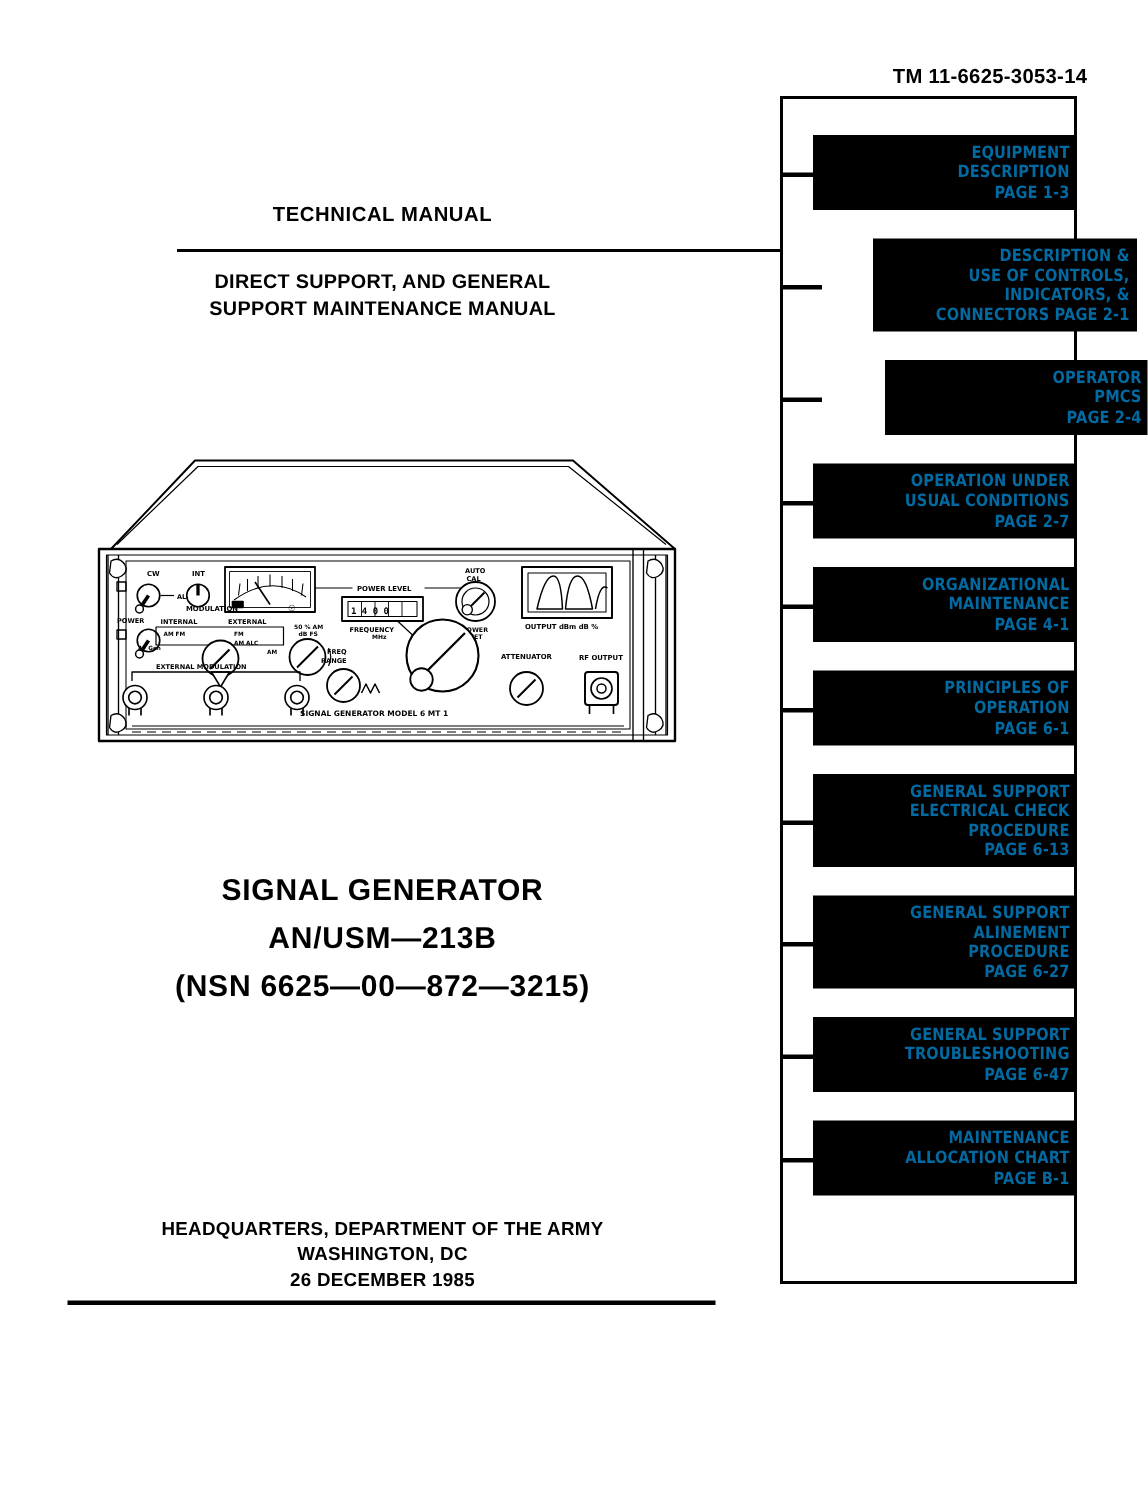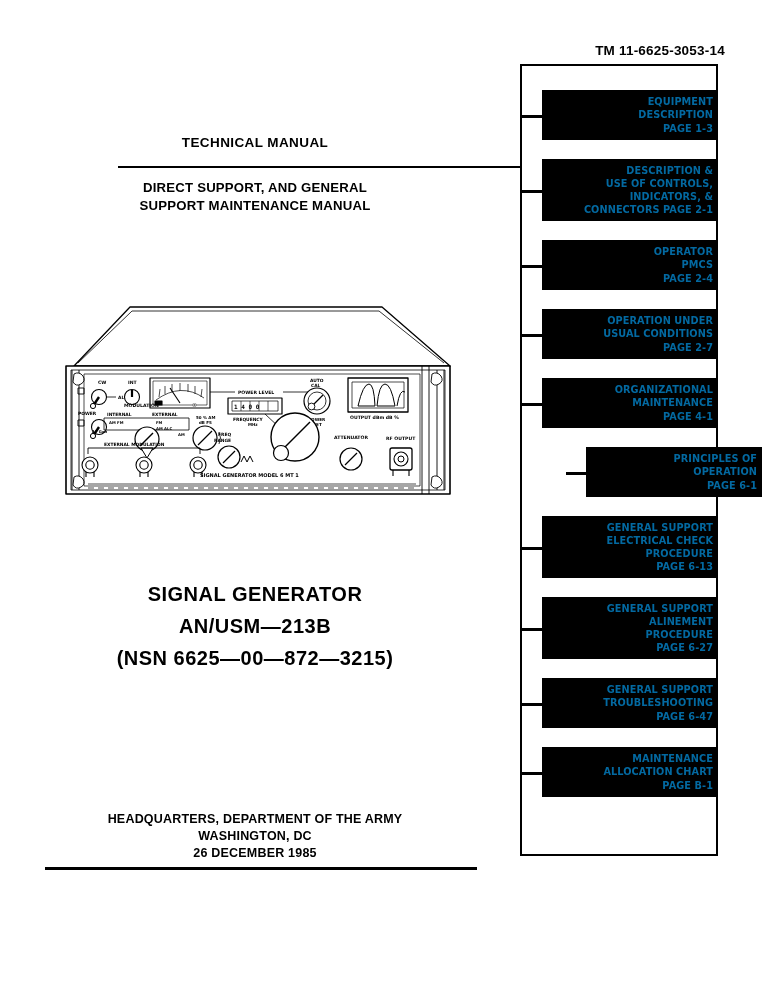--- a/index.html
+++ b/index.html
@@ -344,30 +344,30 @@
       <div class="tab-row" style="top: 24px; height: 50px;">
         <div class="tab-tick" style="top: 25px;"></div>
         <div class="tab-block" style="height: 50px; padding-top: 5.2px;">
           <div class="tab-text">EQUIPMENT</div>
           <div class="tab-text">DESCRIPTION</div>
           <div class="tab-text">PAGE 1-3</div>
         </div>
       </div>
       <div class="tab-row" style="top: 93px; height: 62px;">
         <div class="tab-tick" style="top: 31px;"></div>
-        <div class="tab-block" style="height: 62px; padding-top: 4.6px;">
+        <div class="tab-block" style="height: 62px; padding-top: 4.6px; margin-left: 40px;">
           <div class="tab-text">DESCRIPTION &amp;</div>
           <div class="tab-text">USE OF CONTROLS,</div>
           <div class="tab-text">INDICATORS, &amp;</div>
           <div class="tab-text">CONNECTORS   PAGE 2-1</div>
         </div>
       </div>
       <div class="tab-row" style="top: 174px; height: 50px;">
         <div class="tab-tick" style="top: 25px;"></div>
-        <div class="tab-block" style="height: 50px; padding-top: 5.2px;">
+        <div class="tab-block" style="height: 50px; padding-top: 5.2px; margin-left: 48px;">
           <div class="tab-text">OPERATOR</div>
           <div class="tab-text">PMCS</div>
           <div class="tab-text">PAGE 2-4</div>
         </div>
       </div>
       <div class="tab-row" style="top: 243px; height: 46px;">
         <div class="tab-tick" style="top: 25px;"></div>
         <div class="tab-block" style="height: 50px; padding-top: 5.2px;">
           <div class="tab-text">OPERATION UNDER</div>
           <div class="tab-text">USUAL CONDITIONS</div>
@@ -375,21 +375,21 @@
         </div>
       </div>
       <div class="tab-row" style="top: 312px; height: 50px;">
         <div class="tab-tick" style="top: 25px;"></div>
         <div class="tab-block" style="height: 50px; padding-top: 5.2px;">
           <div class="tab-text">ORGANIZATIONAL</div>
           <div class="tab-text">MAINTENANCE</div>
           <div class="tab-text">PAGE 4-1</div>
         </div>
       </div>
-      <div class="tab-row" style="top: 381px; height: 38px; margin-left: 44px;">
+      <div class="tab-row" style="top: 381px; height: 38px;">
         <div class="tab-tick" style="top: 25px;"></div>
         <div class="tab-block" style="height: 50px; padding-top: 5.2px;">
           <div class="tab-text">PRINCIPLES OF</div>
           <div class="tab-text">OPERATION</div>
           <div class="tab-text">PAGE 6-1</div>
         </div>
       </div>
       <div class="tab-row" style="top: 450px; height: 62px;">
         <div class="tab-tick" style="top: 31px;"></div>
         <div class="tab-block" style="height: 62px; padding-top: 4.6px;">

